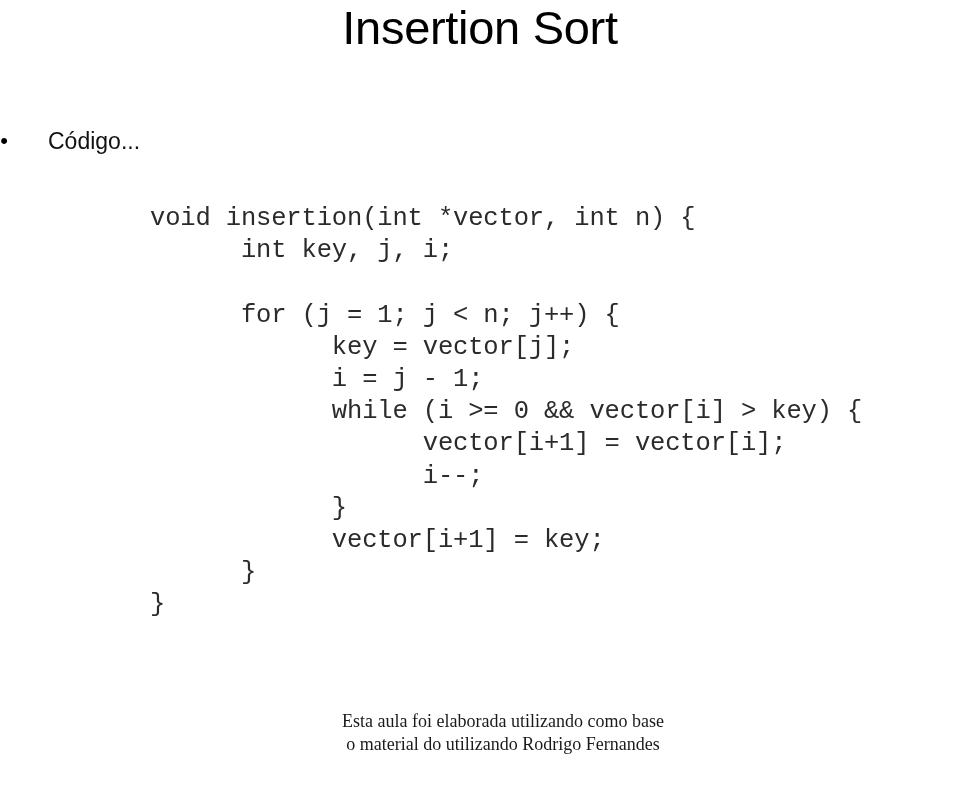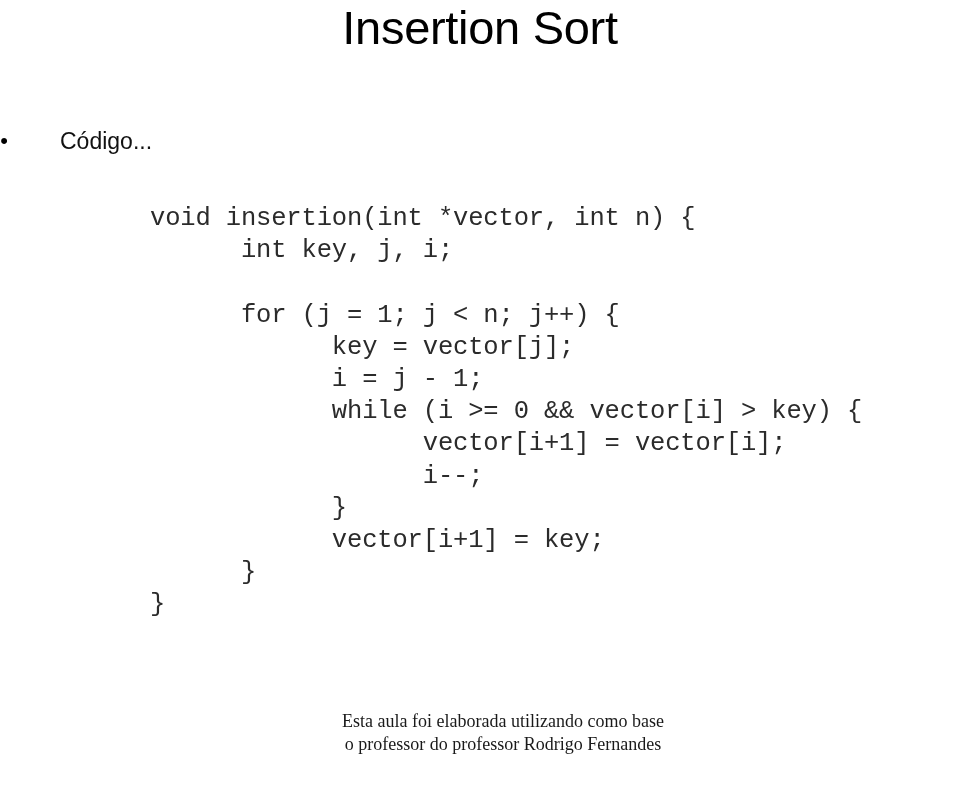--- a/index.html
+++ b/index.html
@@ -51,21 +51,21 @@
     line-height: 34px;
     color: #000000;
     flex: 0 0 auto;
   }
   .bullet-text {
     font-family: "Liberation Sans", sans-serif;
     font-size: 23px;
     line-height: 34px;
     font-weight: 400;
     color: #111111;
-    margin-left: 44px;
+    margin-left: 32px;
     white-space: pre;
   }
 
   
   .code-block {
     position: absolute;
     left: 150px;
     top: 203px;
     width: 830px;
     font-family: "Liberation Mono", "DejaVu Sans Mono", monospace;
@@ -110,14 +110,14 @@
 
 <div class="bullet-row">
   <span class="bullet-marker">•</span>
   <span class="bullet-text">Código...</span>
 </div>
 
 <div class="code-block" id="code-block"><span class="code-line">void insertion(int *vector, int n) {</span><span class="code-line">      int key, j, i;</span><span class="code-line blank">&nbsp;</span><span class="code-line">      for (j = 1; j &lt; n; j++) {</span><span class="code-line">            key = vector[j];</span><span class="code-line">            i = j - 1;</span><span class="code-line">            while (i &gt;= 0 &amp;&amp; vector[i] &gt; key) {</span><span class="code-line">                  vector[i+1] = vector[i];</span><span class="code-line">                  i--;</span><span class="code-line">            }</span><span class="code-line">            vector[i+1] = key;</span><span class="code-line">      }</span><span class="code-line">}</span></div>
 
 <div class="footer-credit" id="footer-credit">
     <span class="footer-line">Esta aula foi elaborada utilizando como base</span>
-    <span class="footer-line">o professor do professor Rodrigo Fernandes</span>
+    <span class="footer-line">o material do utilizando Rodrigo Fernandes</span>
   </div>
 
 </body></html>

